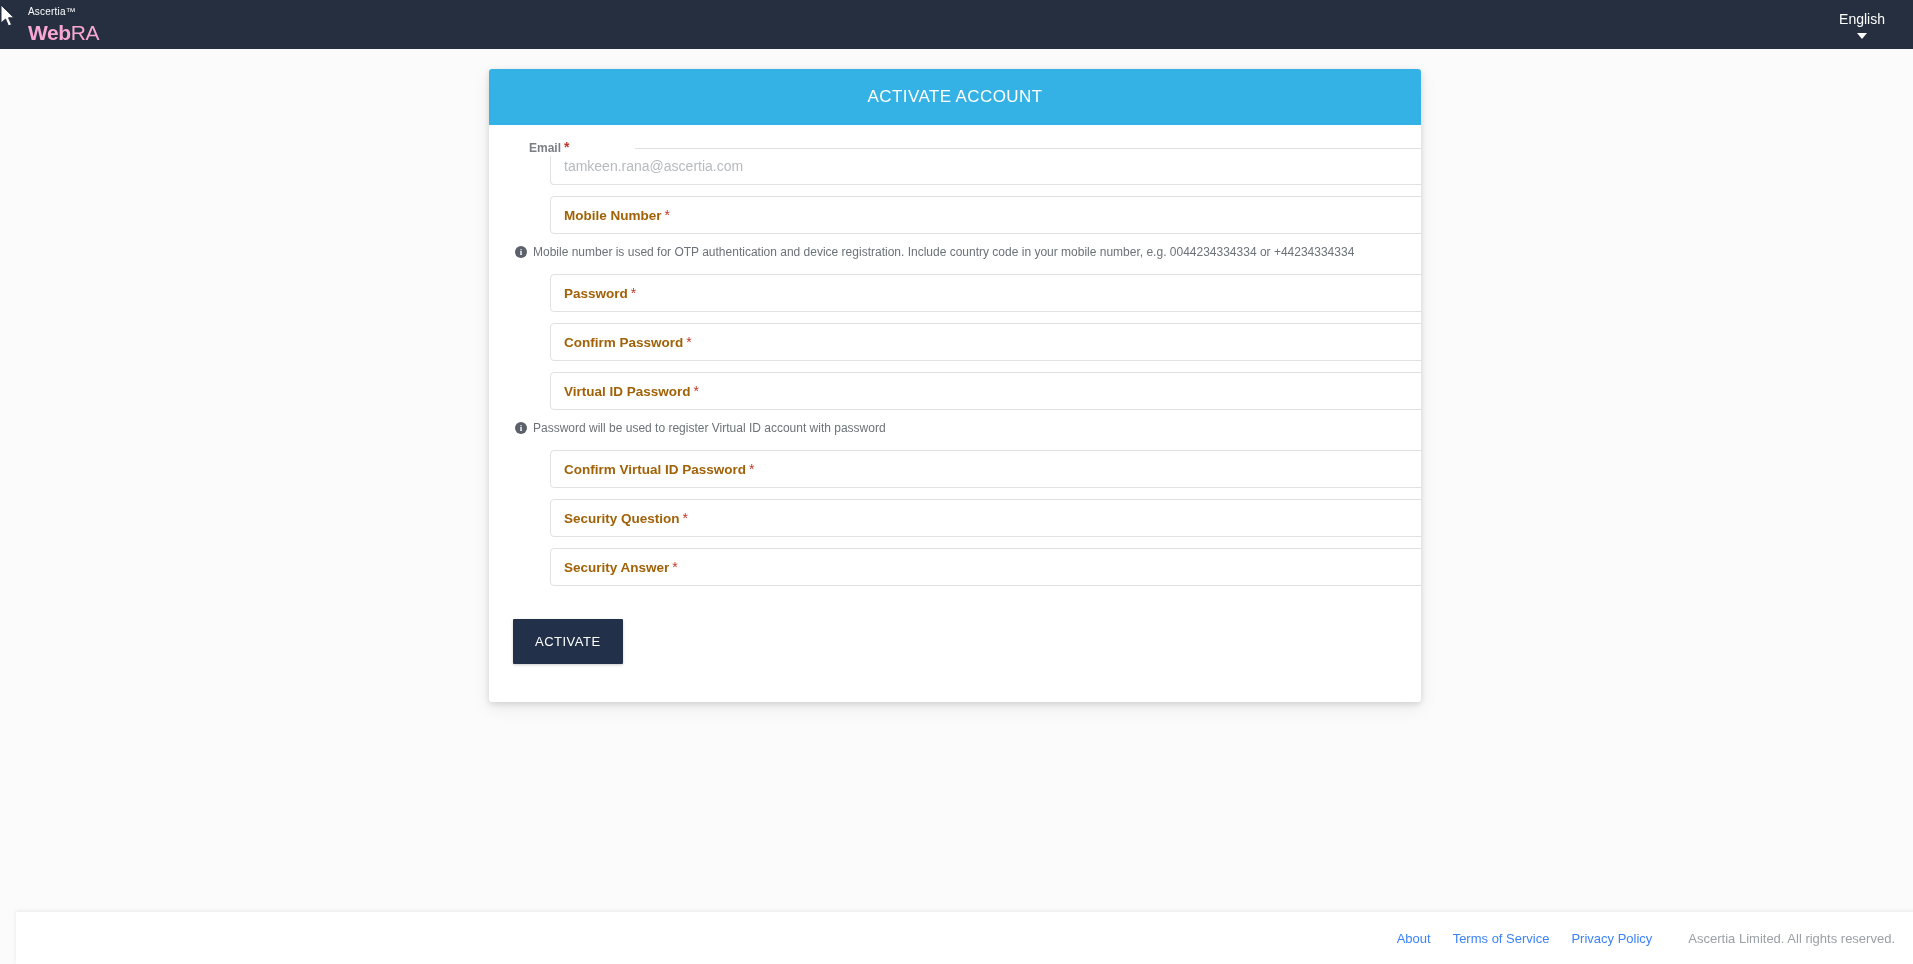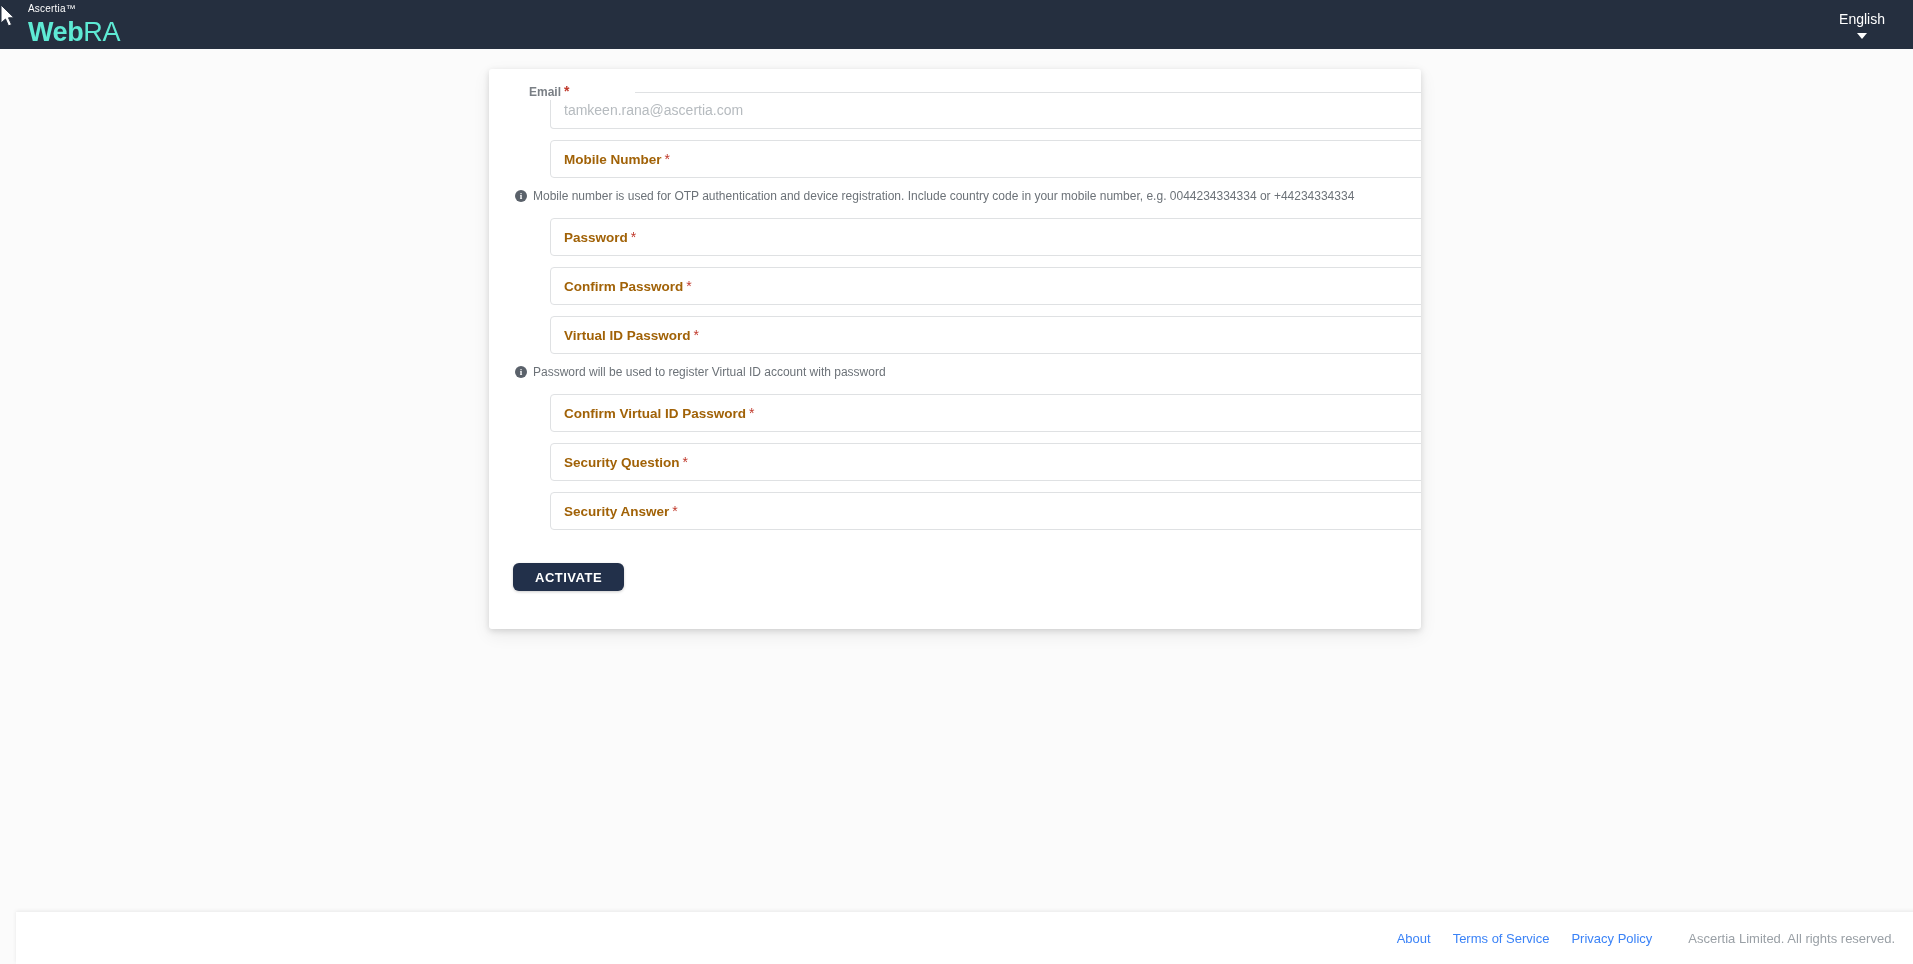--- a/index.html
+++ b/index.html
@@ -21,22 +21,22 @@
   }
   .brand { margin-left: 28px; line-height: 1; user-select: none; }
   .brand-top {
     color: #ffffff;
     font-size: 10px;
     letter-spacing: .2px;
     display: block;
     margin-bottom: 5px;
   }
   .brand-main {
-    color: #5eead4;
-    font-size: 27px;
+    color: #f9a8d4;
+    font-size: 21px;
     font-weight: 700;
     letter-spacing: -0.4px;
     display: block;
   }
   .brand-main .ra { font-weight: 400; }
   .lang {
     margin-right: 28px;
     color: #ffffff;
     font-size: 14px;
     display: flex; align-items: center; gap: 6px;
@@ -167,26 +167,26 @@
   }
   .agree-text { font-size: 14px; color: #3b4046; }
   a.link { color: #4285f4; text-decoration: none; cursor: pointer; }
 
   
   .activate {
     margin-top: 22px; margin-left: 0;
     background: #22304a;
     color: #ffffff;
     border: none;
-    border-radius: 6px;
+    border-radius: 1px;
     font-size: 13px;
-    font-weight: 700;
+    font-weight: 400;
     letter-spacing: .5px;
     padding: 0 22px;
-    height: 28px;
+    height: 45px;
     cursor: pointer;
     box-shadow: 0 1px 3px rgba(0,0,0,.2);
     font-family: "Liberation Sans", sans-serif;
   }
 
   
   .footer {
     position: absolute;
     left: 16px; top: 912px;
     width: 1913px; height: 52px;
@@ -214,20 +214,23 @@
     <span>English</span>
     <span class="caret"></span>
   </div>
 </div>
 
 <svg class="cursor" viewBox="0 0 16 24">
   <polygon points="0,0 0,18 4.5,14 7.5,21 10.5,19.5 7.5,12.8 13,12.8" fill="#ffffff" stroke="#252f3f" stroke-width="1"></polygon>
 </svg>
 
 <div class="card">
+  <div class="card-header">
+    <span>ACTIVATE ACCOUNT</span>
+  </div>
 
   <div class="card-body">
 
     
     <div class="field notched">
       <div class="box">
         <div class="notch-line">
           <span class="notch-seg-l"></span>
           <span style="width:74px"></span>
           <span class="notch-seg-r"></span>

